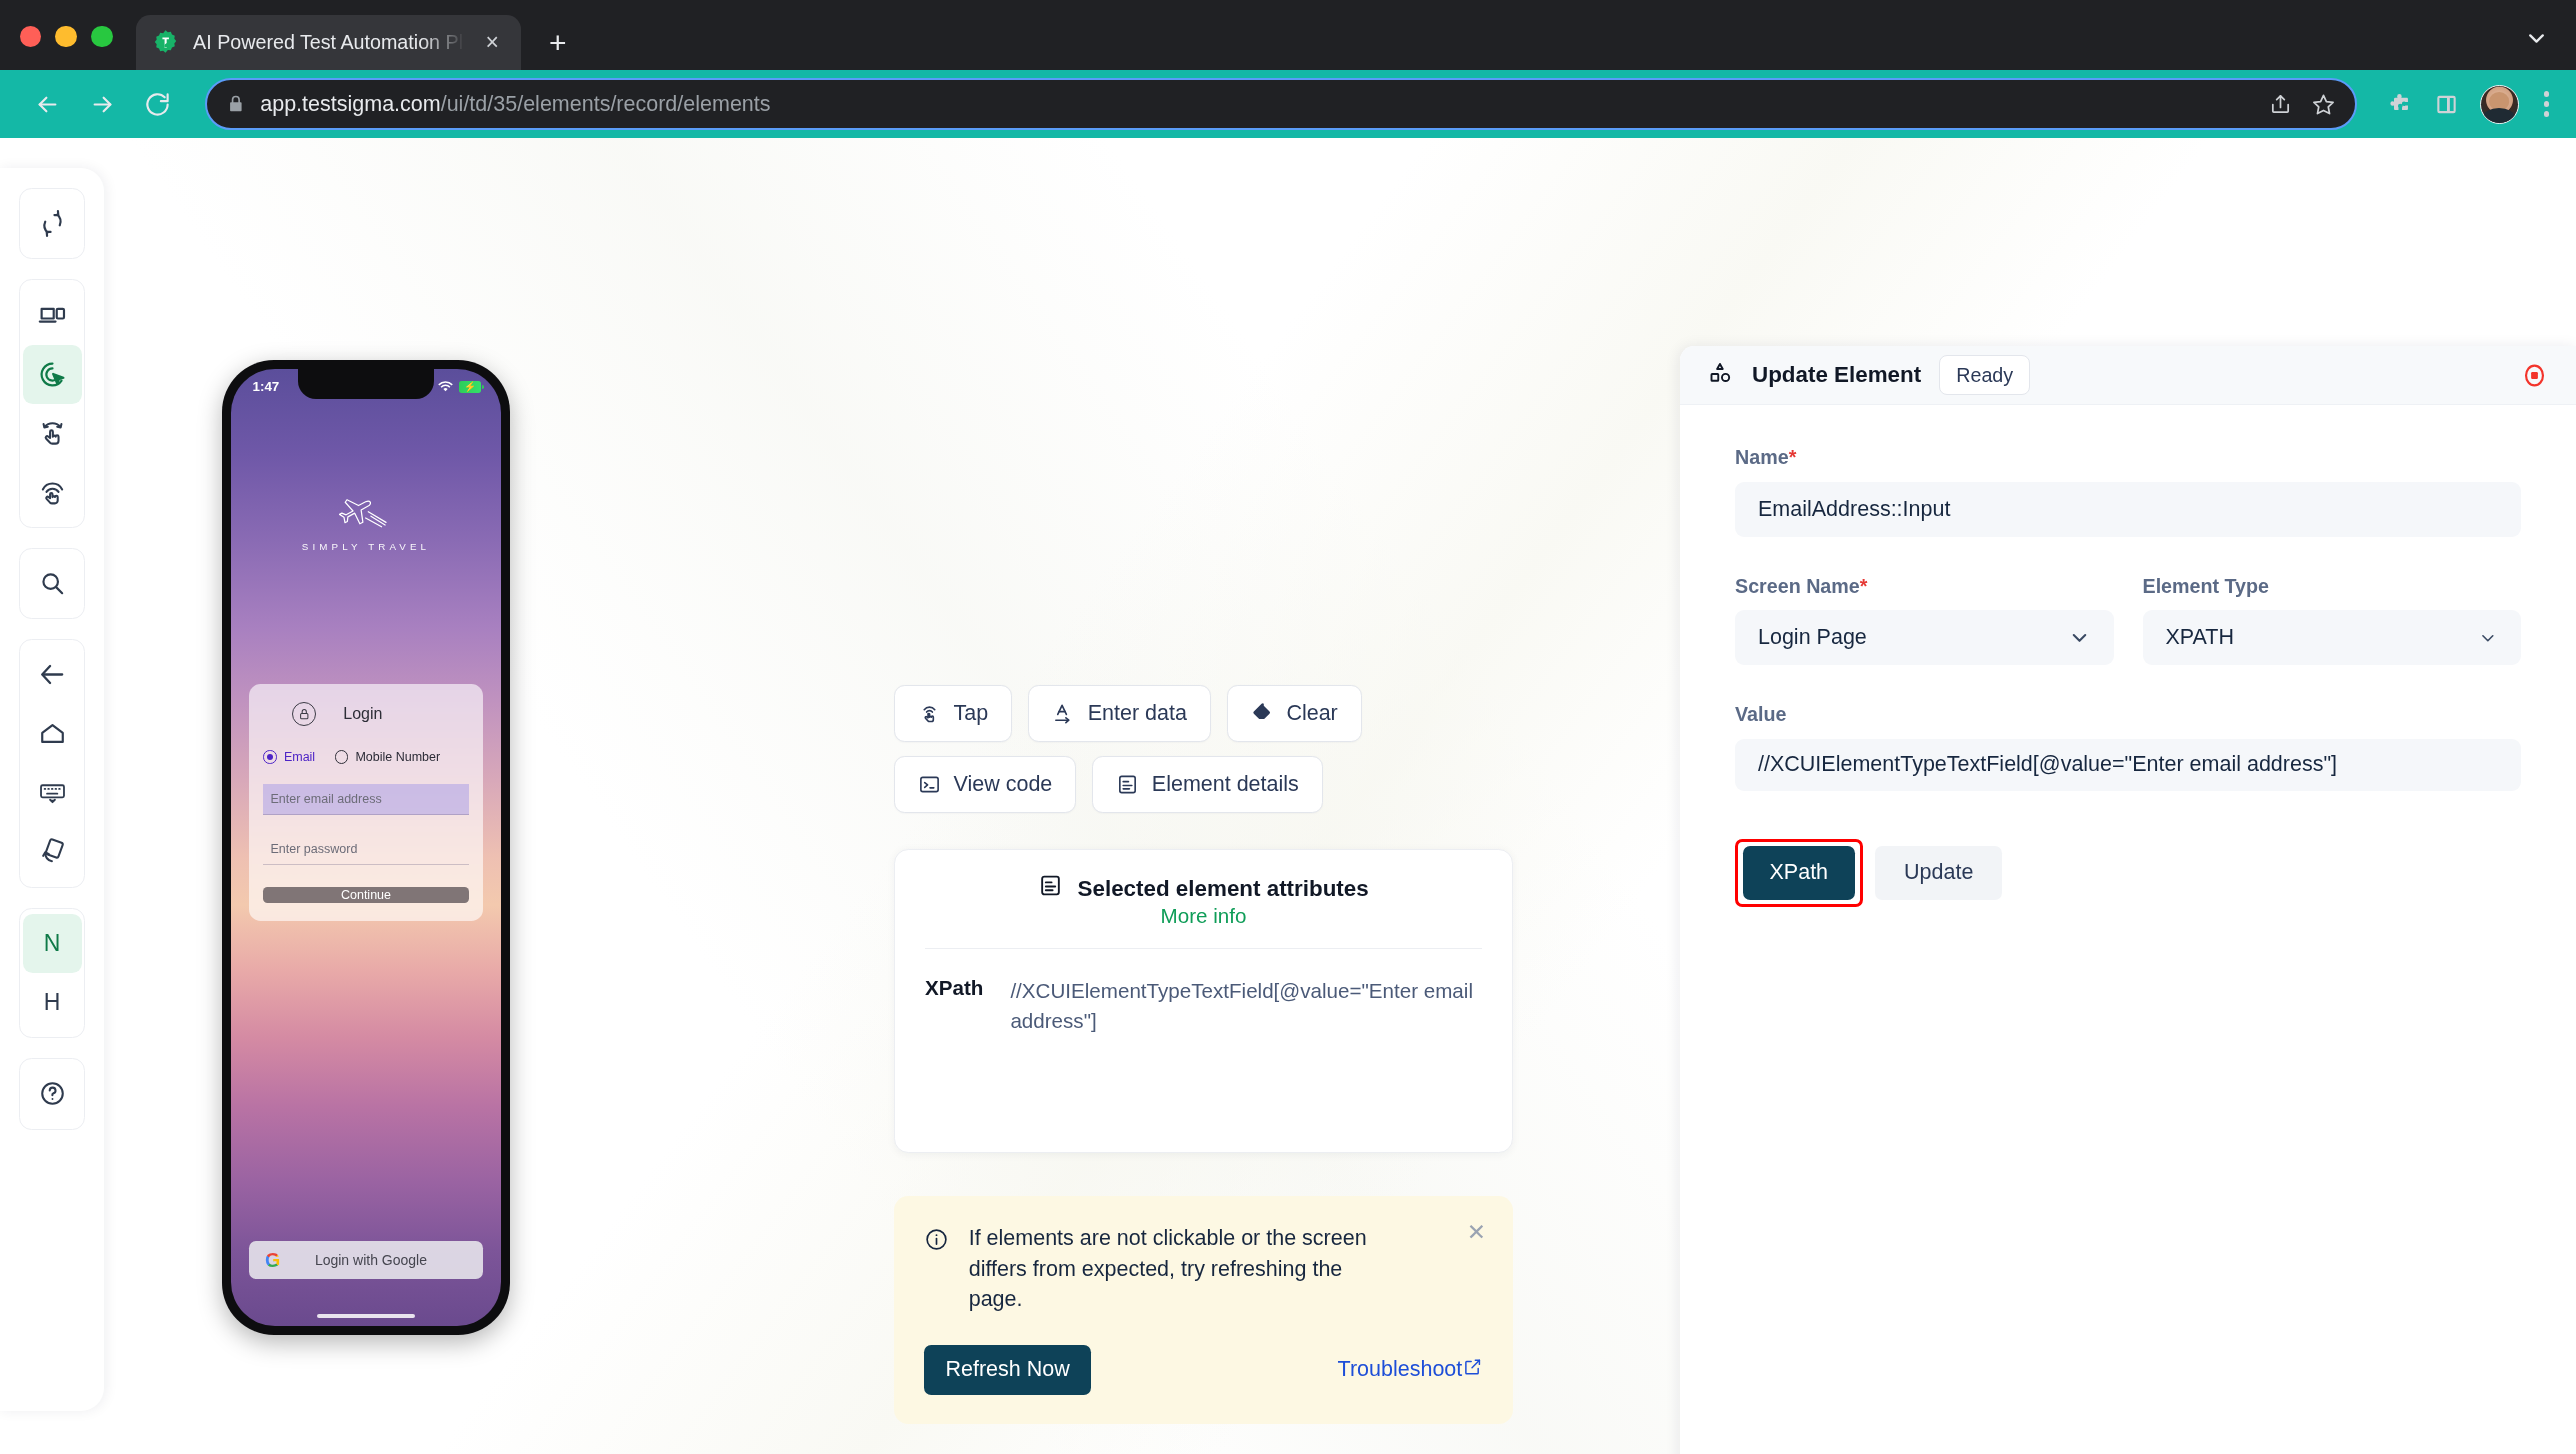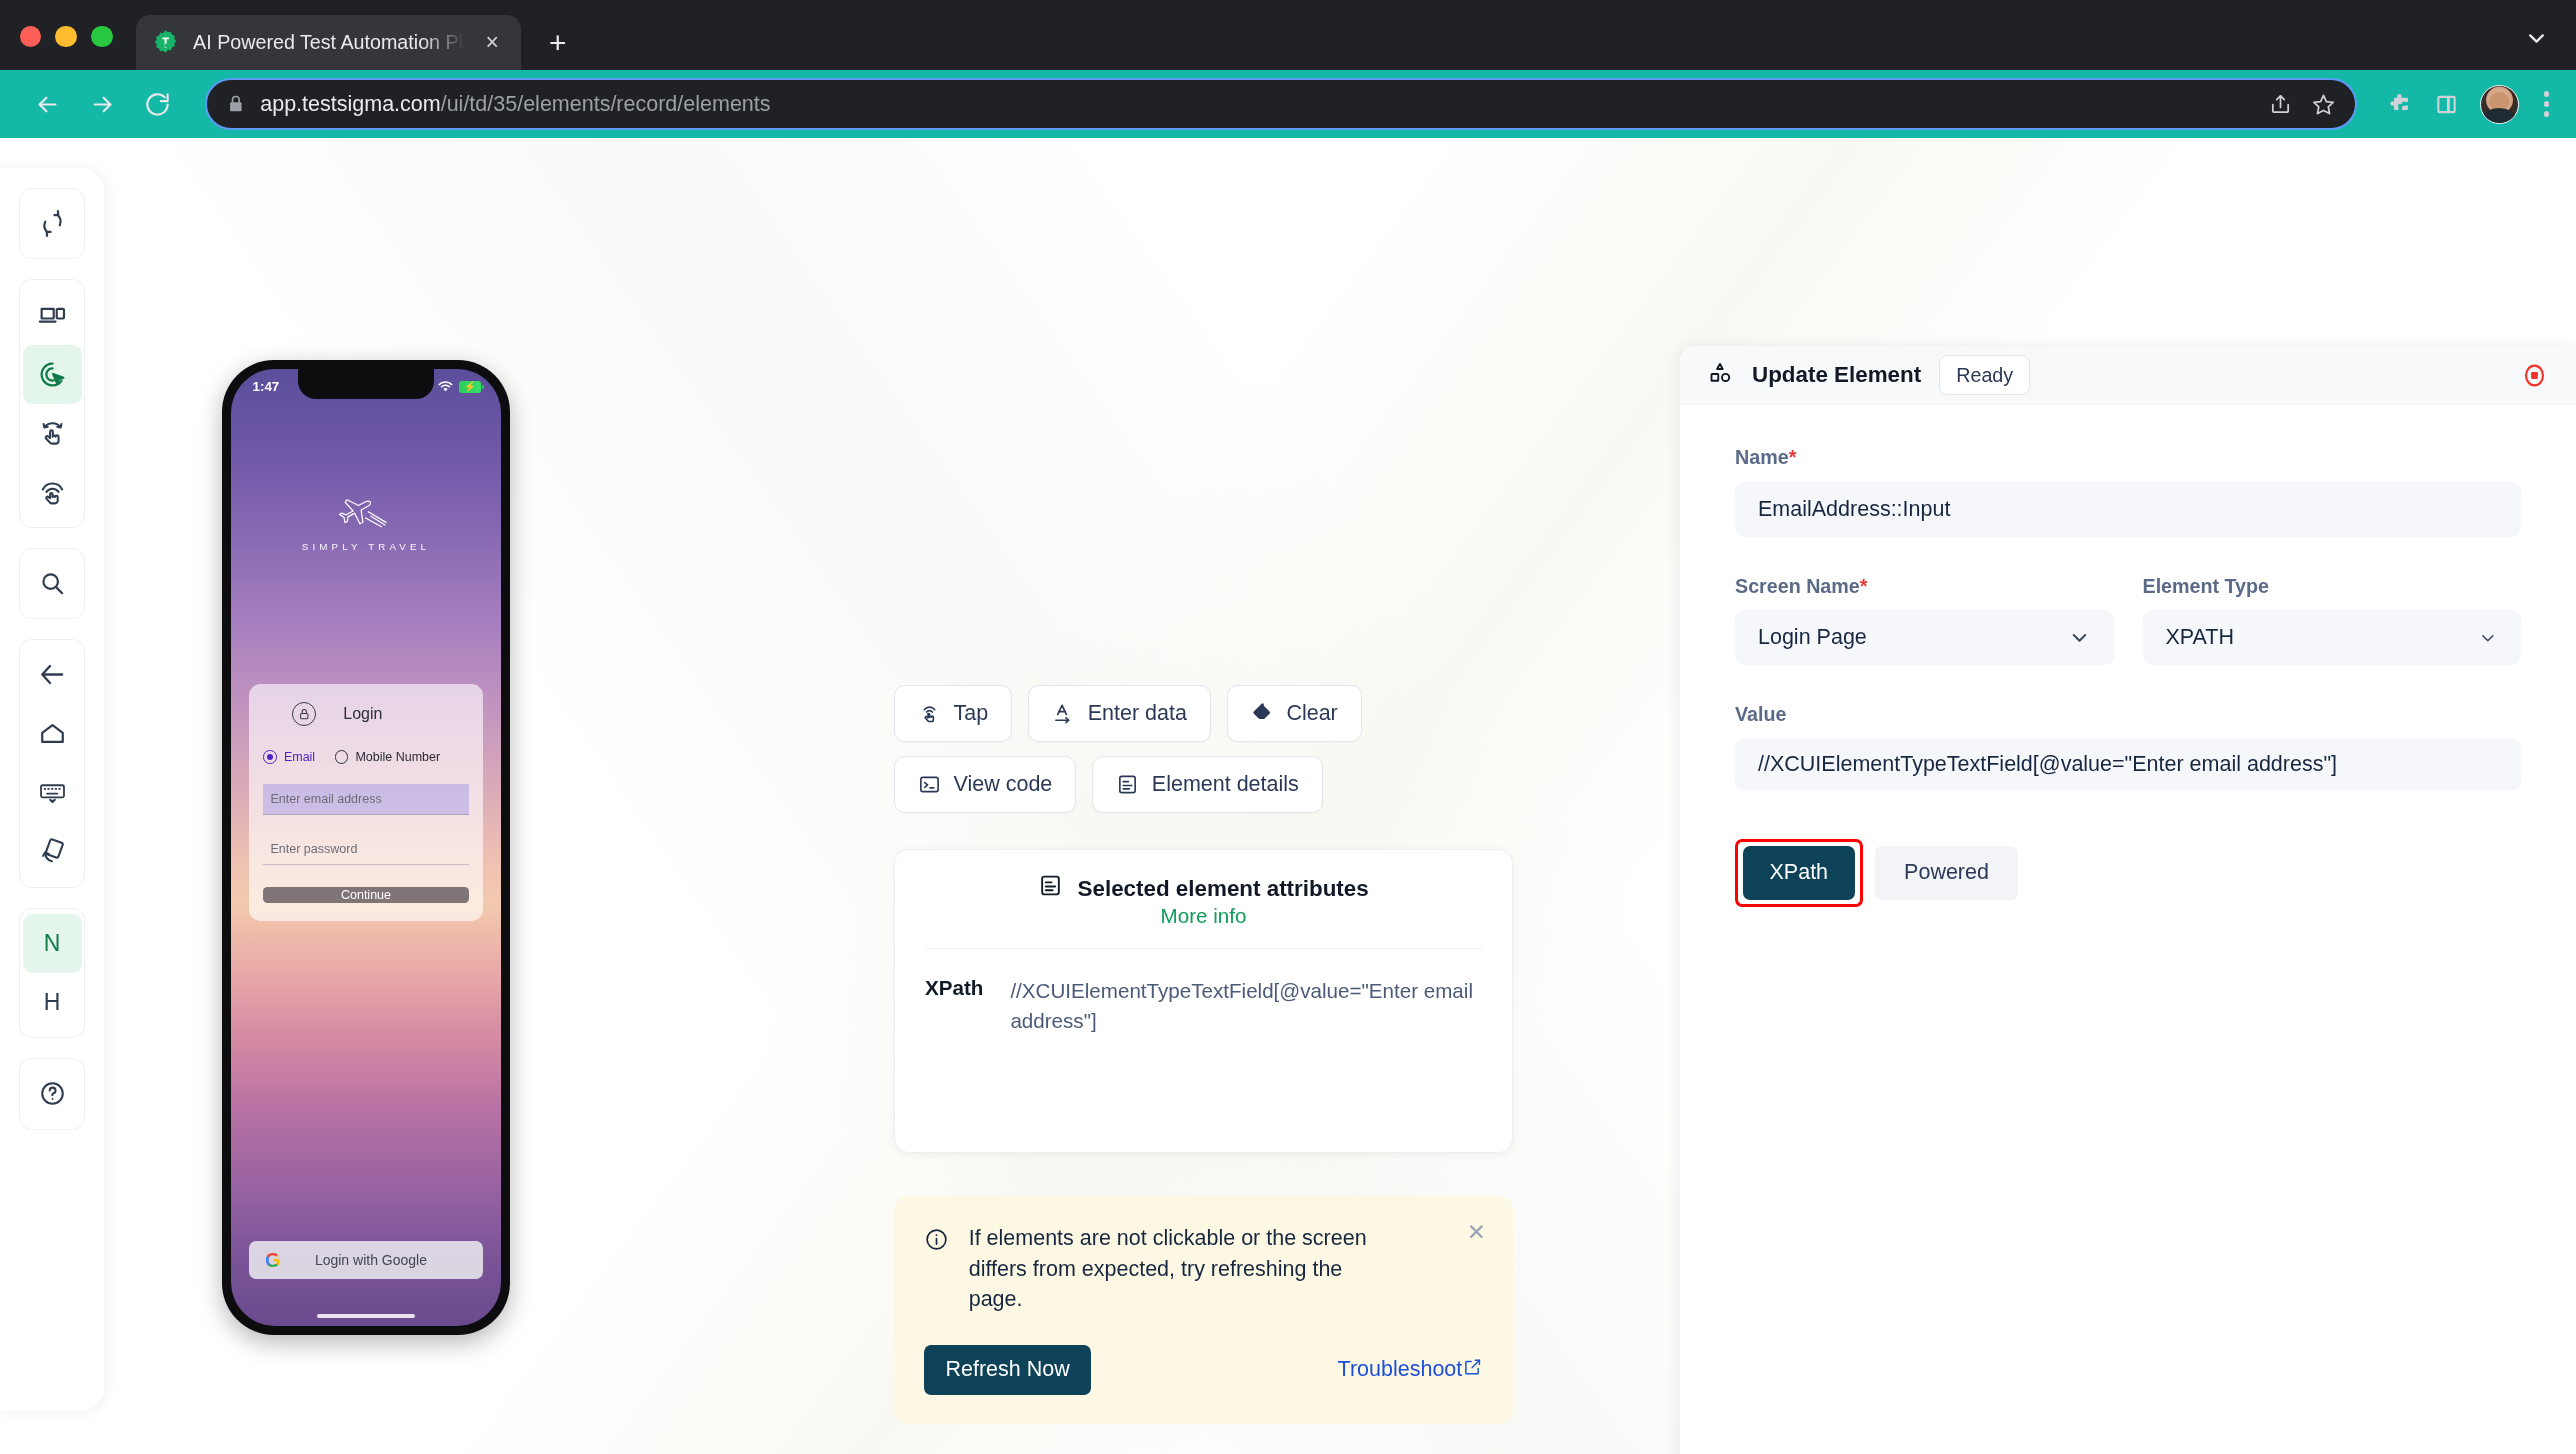--- a/index.html
+++ b/index.html
@@ -751,20 +751,20 @@
 
         <div class="value-block">
           <div class="lbl">Value</div>
           <div class="field value-field">//XCUIElementTypeTextField[@value="Enter email address"]</div>
         </div>
 
         <div class="btn-row">
           <span class="update-wrap">
             <button class="btn-primary">XPath</button>
           </span>
-          <button class="btn-ghost">Powered</button>
+          <button class="btn-ghost">Update</button>
         </div>
       </div>
     </div>
 
   </div>
 </div>
 
 
 </body></html>

